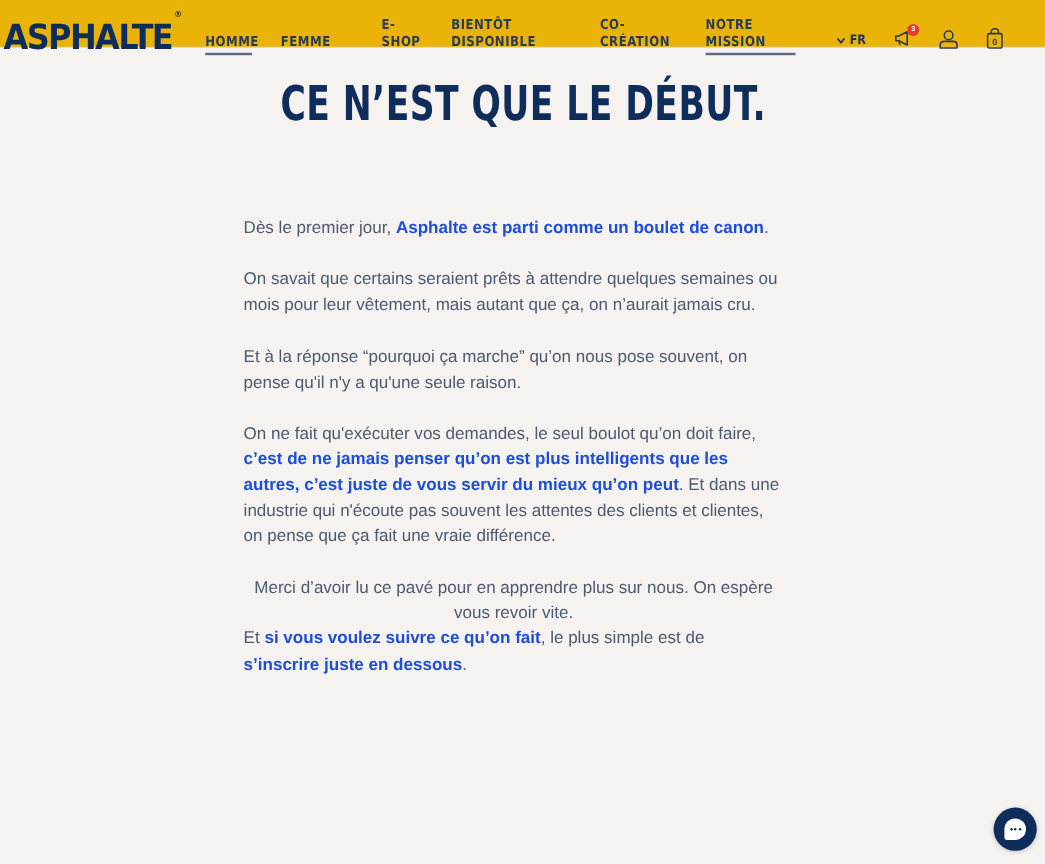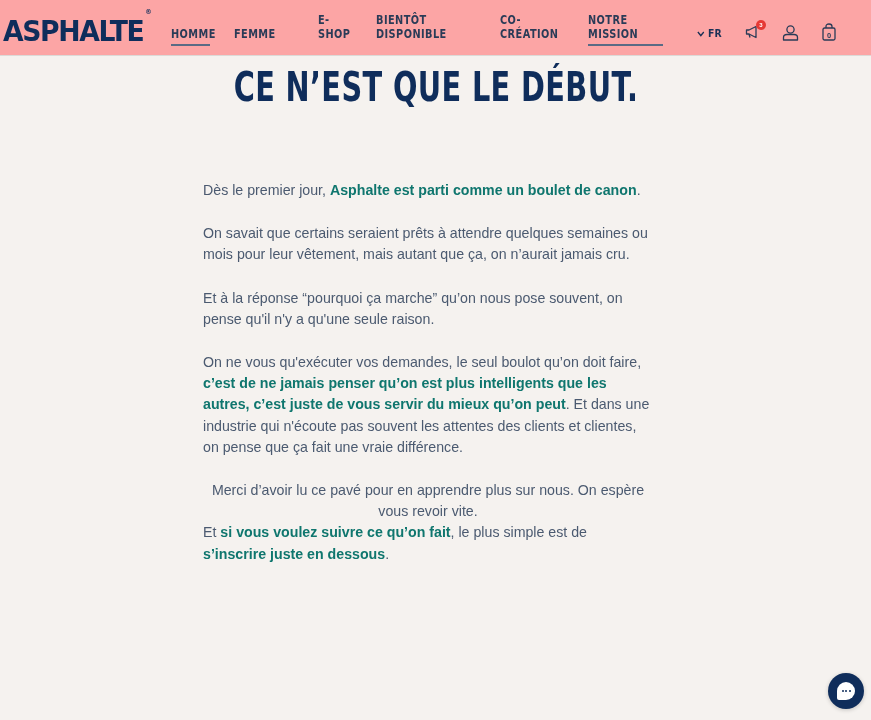--- a/index.html
+++ b/index.html
@@ -8,22 +8,22 @@
       height: 720px;
       overflow: hidden;
       background: #f5f2ef;
       font-family: "Liberation Sans", sans-serif;
       color: #4a5568;
     }
     .header {
       position: absolute;
       top: 0; left: 0;
       width: 871px;
-      height: 56px;
-      background: #fca5a5;
+      height: 40px;
+      background: #eab308;
       border-bottom: 1px solid #dcdad7;
       z-index: 5;
     }
     .logo {
       position: absolute;
       left: 3px;
       top: 11px;
       font-family: "DejaVu Sans", sans-serif;
       font-weight: bold;
       font-size: 29px;
@@ -116,21 +116,21 @@
       left: 203px;
       width: 450px;
       font-family: "Liberation Sans", sans-serif;
       font-size: 14.2px;
       line-height: 21.2px;
       color: #4b5a70;
     }
     .content p { margin-bottom: 22px; }
     .content p.tight { margin-bottom: 0; text-align: center; }
     .content b {
-      color: #0f766e;
+      color: #1d4ed8;
       font-weight: bold;
     }
     .chat-btn {
       position: absolute;
       left: 828px;
       top: 673px;
       width: 36px;
       height: 36px;
       border-radius: 50%;
       background: #0f2d5b;
@@ -220,21 +220,21 @@
 <h1 class="title"><span>CE N’EST QUE LE DÉBUT.</span></h1>
 
 <div class="content">
   <p><span>Dès le premier jour, </span><b>Asphalte est parti comme un boulet de canon</b><span>.</span></p>
 
   <p><span>On savait que certains seraient prêts à attendre quelques semaines ou mois pour leur vêtement, mais autant que ça, on n’aurait jamais cru.</span></p>
 
 
   <p><span>Et à la réponse “pourquoi ça marche” qu’on nous pose souvent, on pense qu'il n'y a qu'une seule raison.</span></p>
 
-  <p><span>On ne vous qu'exécuter vos demandes, le seul boulot qu’on doit faire, </span><b>c’est de ne jamais penser qu’on est plus intelligents que les autres, c’est juste de vous servir du mieux qu’on peut</b><span>. Et dans une industrie qui n'écoute pas souvent les attentes des clients et clientes, on pense que ça fait une vraie différence.</span></p>
+  <p><span>On ne fait qu'exécuter vos demandes, le seul boulot qu’on doit faire, </span><b>c’est de ne jamais penser qu’on est plus intelligents que les autres, c’est juste de vous servir du mieux qu’on peut</b><span>. Et dans une industrie qui n'écoute pas souvent les attentes des clients et clientes, on pense que ça fait une vraie différence.</span></p>
 
   <p class="tight"><span>Merci d’avoir lu ce pavé pour en apprendre plus sur nous. On espère vous revoir vite.</span></p>
 
   <p><span>Et </span><b>si vous voulez suivre ce qu’on fait</b><span>, le plus simple est de </span><b>s’inscrire juste en dessous</b><span>.</span></p>
 
 </div>
 
 <div class="chat-btn">
   <div class="chat-inner">
       <i></i>

